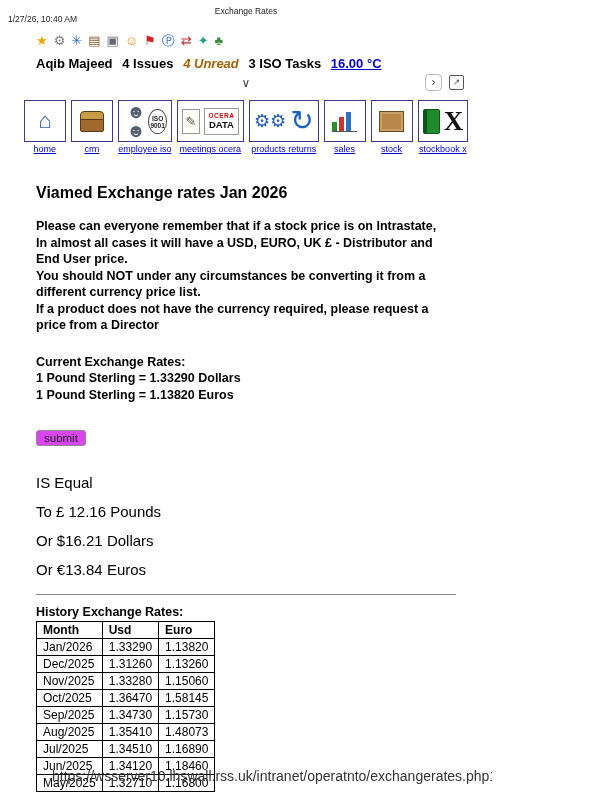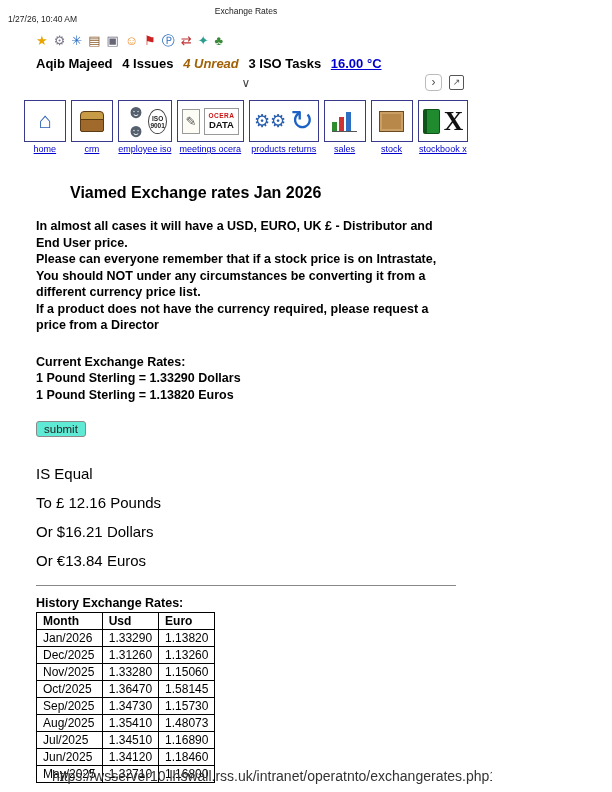--- a/index.html
+++ b/index.html
@@ -48,31 +48,31 @@
   .chart { display:inline-flex; align-items:flex-end; gap:2px; width:25px; height:21px; border-bottom:1px solid #555; }
   .chart i { display:block; width:5px; }
   .chart .b1 { height:9px;  background:#2e8b2e; }
   .chart .b2 { height:14px; background:#cc3333; }
   .chart .b3 { height:19px; background:#2d6fc2; }
   .crate { display:inline-block; width:25px; height:21px; background:#b8874a; border:1px solid #6a4a1e; box-shadow:inset 0 0 0 2px #caa066; }
   .gbook { display:inline-block; width:17px; height:25px; background:#1f8a2e; border:1px solid #0e5418; border-left:4px solid #0e5418; border-radius:2px; }
   .xletter { font-family:"Liberation Serif", serif; font-size:27px; font-weight:bold; color:#111; line-height:1; }
 
   
-  .page-title { margin-top:30px; font-size:16px; font-weight:bold;margin-left:34px; }
+  .page-title { margin-top:30px; font-size:16px; font-weight:bold; }
   .intro { margin-top:16px; font-size:12.5px; line-height:16.5px; font-weight:bold; }
   .current { margin-top:20px; font-size:12.5px; line-height:16.5px; font-weight:bold; }
 
   .conv-table { margin-top:4px; border-collapse:collapse; font-size:12px; }
   .conv-table td { border:1px solid #c2c2c2; padding:2px 4px; }
   .conv-label { margin-right:5px; }
   .conv-input { width:118px; height:14px; border:1px solid #d4d4d4; font-size:11px; color:#555; padding:0 2px; font-family:"Liberation Sans", sans-serif; }
   .conv-currency { width:86px; }
 
-  .submit-btn { margin-top:18px; font-size:11.5px; padding:1px 7px; border:1px solid #8a8a8a; background:#5eead4; border-radius:3px; color:#222; cursor:pointer; font-family:"Liberation Sans", sans-serif; }
+  .submit-btn { margin-top:27px; font-size:11.5px; padding:1px 7px; border:1px solid #8a8a8a; background:#d946ef; border-radius:3px; color:#222; cursor:pointer; font-family:"Liberation Sans", sans-serif; }
 
   .results { margin-top:28px; }
   .results div { font-size:15px; font-weight:normal; margin-bottom:12px; }
 
   hr.divider { border:none; border-top:1px solid #888; margin:16px 0 10px; }
 
   .history-heading { font-size:12.5px; font-weight:bold; margin-bottom:2px; }
   .history-table { border-collapse:collapse; font-size:12px; }
   .history-table th, .history-table td { border:1px solid #000; padding:1px 6px; text-align:left; }
   .history-table th { font-weight:bold; }
@@ -179,22 +179,22 @@
             <span class="gbook"></span>
             <span class="xletter">X</span>
           </div>
           <div class="tb-label">stockbook x</div>
         </div>
       </div>
 
     <div class="page-title">Viamed Exchange rates Jan 2026</div>
 
     <div class="intro">
+      <div>Please can everyone remember that if a stock price is on Intrastate,</div>
       <div>In almost all cases it will have a USD, EURO, UK £ - Distributor and End User price.</div>
-      <div>Please can everyone remember that if a stock price is on Intrastate,</div>
       <div>You should NOT under any circumstances be converting it from a different currency price list.</div>
       <div>If a product does not have the currency required, please request a price from a Director</div>
     </div>
 
     <div class="current">
       <div>Current Exchange Rates:</div>
       <div>
         <span>1 Pound Sterling = </span><span>1.33290</span><span> Dollars</span>
       </div>
       <div>

